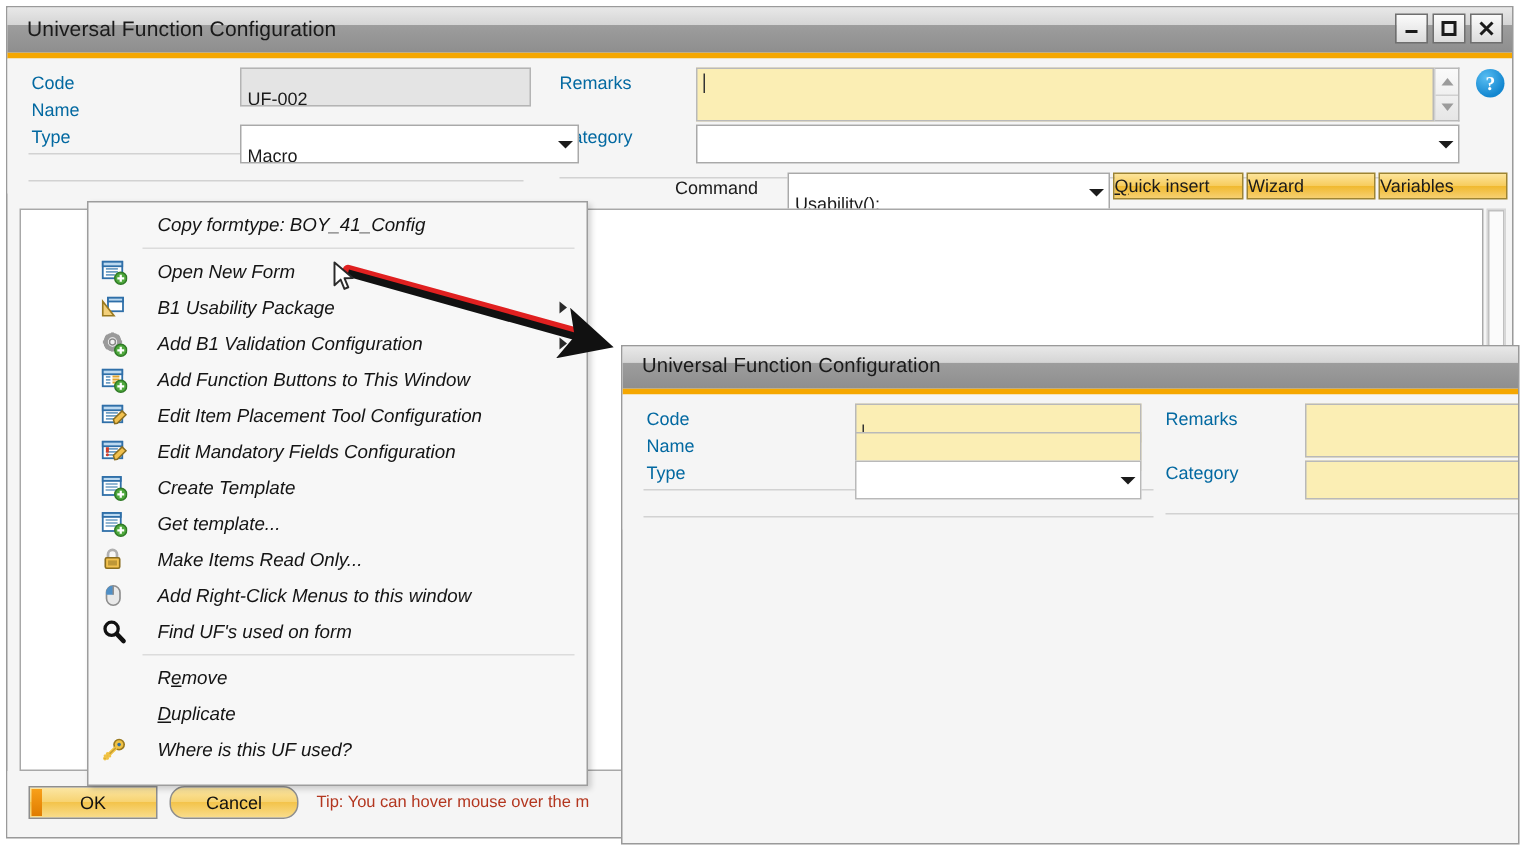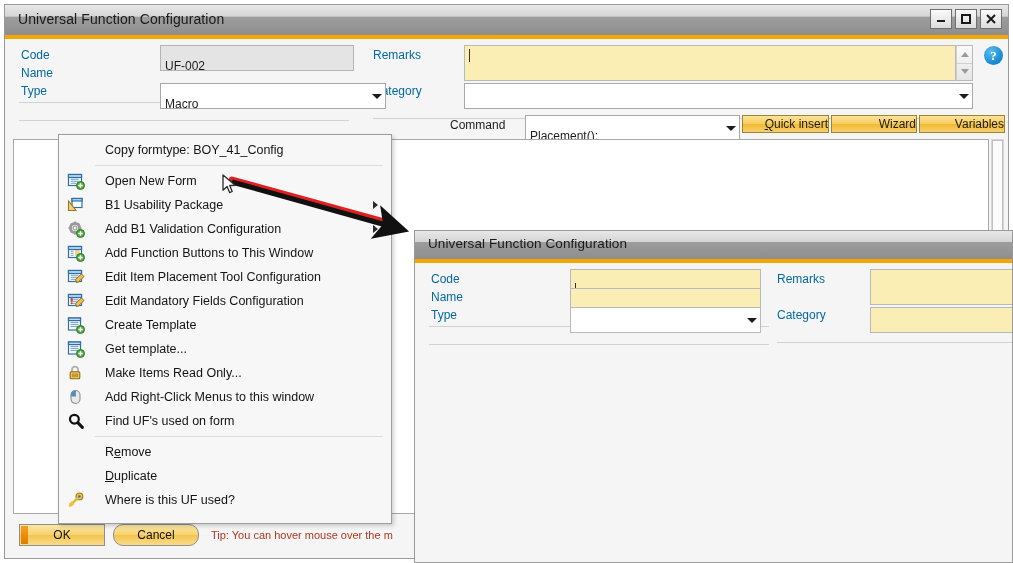--- a/index.html
+++ b/index.html
@@ -84,21 +84,21 @@
   }
 
   
   .cmdrow{position:absolute;left:0;top:110px;right:0;height:22px;}
   .cmdlabel{position:absolute;left:445px;top:3px;font-size:12px;}
   .btn-gold{
     position:absolute;top:0;height:18px;box-sizing:border-box;
     background:linear-gradient(to bottom,#fde49a 0%,#f7cc5c 50%,#f0b92f 51%,#f6d071 100%);
     border:1px solid #9d8433;
     font-size:12px;color:#1b1b1b;
-    display:flex;align-items:center;justify-content:flex-end;
+    display:flex;align-items:center;justify-content:flex-start;
   }
   .btn-gold u{text-decoration:underline;}
 
   
   .content-panel{
     position:absolute;left:8px;top:134px;right:19px;bottom:44px;
     background:#ffffff;border:1px solid #a8a8a8;box-sizing:border-box;
   }
   .vscroll{
     position:absolute;right:4px;top:134px;bottom:44px;width:13px;
@@ -229,21 +229,21 @@
 
     <div class="fld combo" style="left:459px;top:44px;width:509px;">
       <span></span>
       <span class="arrowdn"></span>
     </div>
   </div>
 
   <div class="cmdrow">
     <div class="cmdlabel">Command</div>
     <div class="fld combo" style="left:520px;top:0px;width:215px;">
-      <span>Placement();</span>
+      <span>Usability();</span>
       <span class="arrowdn"></span>
     </div>
     <div class="btn-gold" style="left:737px;width:87px;">
       <span><u>Q</u>uick insert</span>
     </div>
     <div class="btn-gold" style="left:826px;width:86px;">
       <span>Wizard</span>
     </div>
     <div class="btn-gold" style="left:914px;width:86px;">
       <span>Variables</span>
@@ -263,21 +263,21 @@
     </div>
     <div class="btn-cancel" style="left:108px;width:86px;border-radius:10px;">
       <span>Cancel</span>
     </div>
     <div class="tip" style="left:206px;">Tip: You can hover mouse over the m</div>
   </div>
 </div>
 
 <div id="context-menu">
   <div class="menu-gutter"></div>
-  <div id="menu-items" style="position:relative;padding-top:3px;">
+  <div id="menu-items" style="position:relative;padding-top:3px;font-style:italic;">
       <div class="mi">
         <span class="mi-icon"></span>
         <span class="mi-label">Copy formtype: BOY_41_Config</span>
       </div>
       <div class="msep"></div>
       <div class="mi">
         <span class="mi-icon">
           <svg width="18" height="18" viewBox="0 0 18 18">
             <rect x="1.5" y="2.5" width="13" height="11" fill="#ffffff" stroke="#2f6fa8" stroke-width="1.2"></rect>
             <rect x="1.5" y="2.5" width="13" height="3" fill="#bcd9f0" stroke="#2f6fa8" stroke-width="1.2"></rect>

